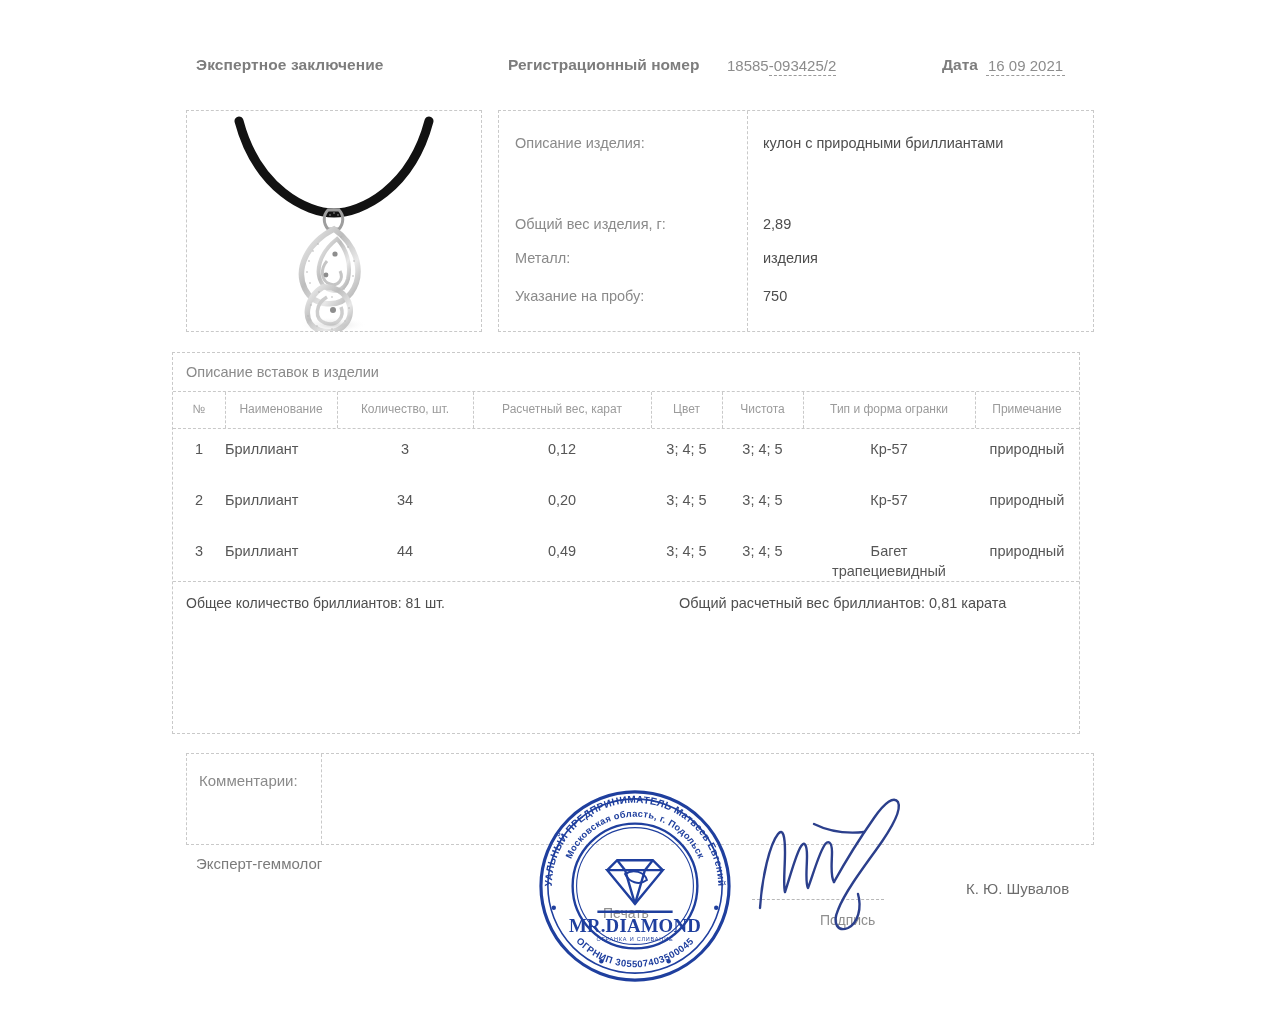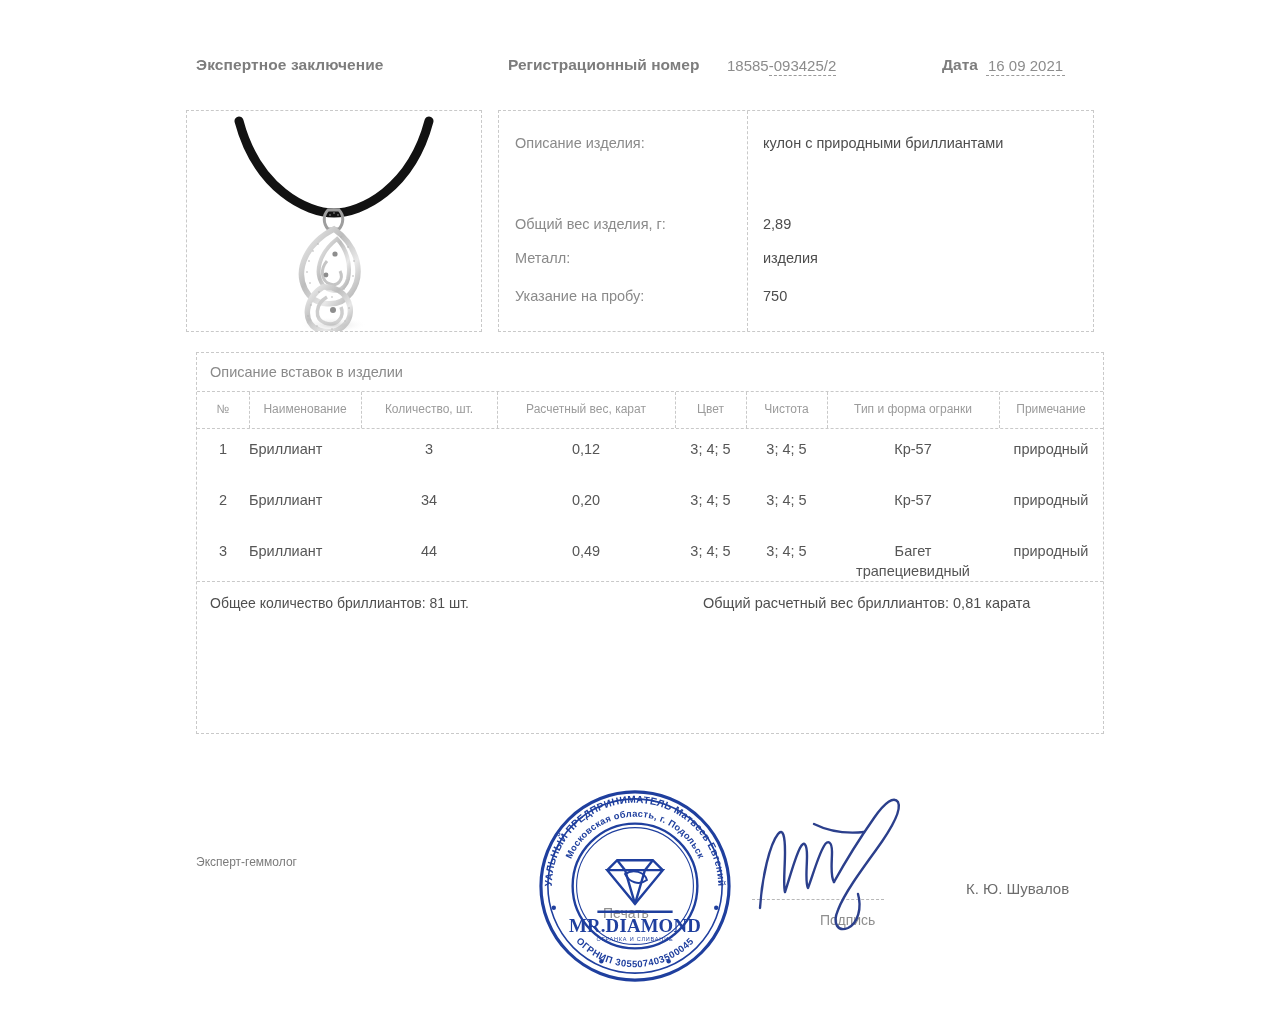--- a/index.html
+++ b/index.html
@@ -120,21 +120,21 @@
     position: absolute;
     left: 264px;
     font-size: 14.5px;
     color: #4d4d4d;
     white-space: nowrap;
   }
 
   
   .inserts-box {
     position: absolute;
-    left: 196px;
+    left: 172px;
     top: 352px;
     width: 908px;
     height: 382px;
     border: 1px dashed #c9c9c9;
     box-sizing: border-box;
   }
   .inserts-title {
     position: absolute;
     left: 13px;
     top: 11px;
@@ -227,21 +227,21 @@
     font-size: 15px;
     color: #8a8a8a;
     white-space: nowrap;
   }
 
   
   .expert-title {
     position: absolute;
     left: 196px;
     top: 855px;
-    font-size: 12px;
+    font-size: 15px;
     color: #7b7b7b;
     white-space: nowrap;
   }
   .expert-note {
     position: absolute;
     left: 196px;
     top: 875px;
     font-size: 12.5px;
     color: #7b7b7b;
     line-height: 15.5px;
@@ -450,20 +450,25 @@
       <div class="td" style="left:549px;width:81px;">3; 4; 5</div>
       <div class="td" style="left:630px;width:172px;">Багет</div>
       <div class="td sub" style="left:630px;width:172px;top:20px;">трапециевидный</div>
       <div class="td" style="left:802px;width:104px;">природный</div>
     </div>
 
     <div class="summary-left">Общее количество бриллиантов: 81 шт.</div>
     <div class="summary-right">Общий расчетный вес бриллиантов: 0,81 карата</div>
   </div>
 
+  <div class="comments-box">
+    <div class="comments-divider"></div>
+    <div class="comments-label">Комментарии:</div>
+    <div style="position:absolute;left:148px;top:18px;font-size:15px;color:#4d4d4d;"></div>
+  </div>
 
   <div class="expert-title">Эксперт-геммолог</div>
   <div class="expert-name">К. Ю. Шувалов</div>
 
   <div class="sig-line"></div>
   <div class="pechat-label">Печать</div>
   <div class="podpis-label">Подпись</div>
 
   <div class="stamp-wrap">
     <svg width="198" height="198" viewBox="0 0 200 200">

